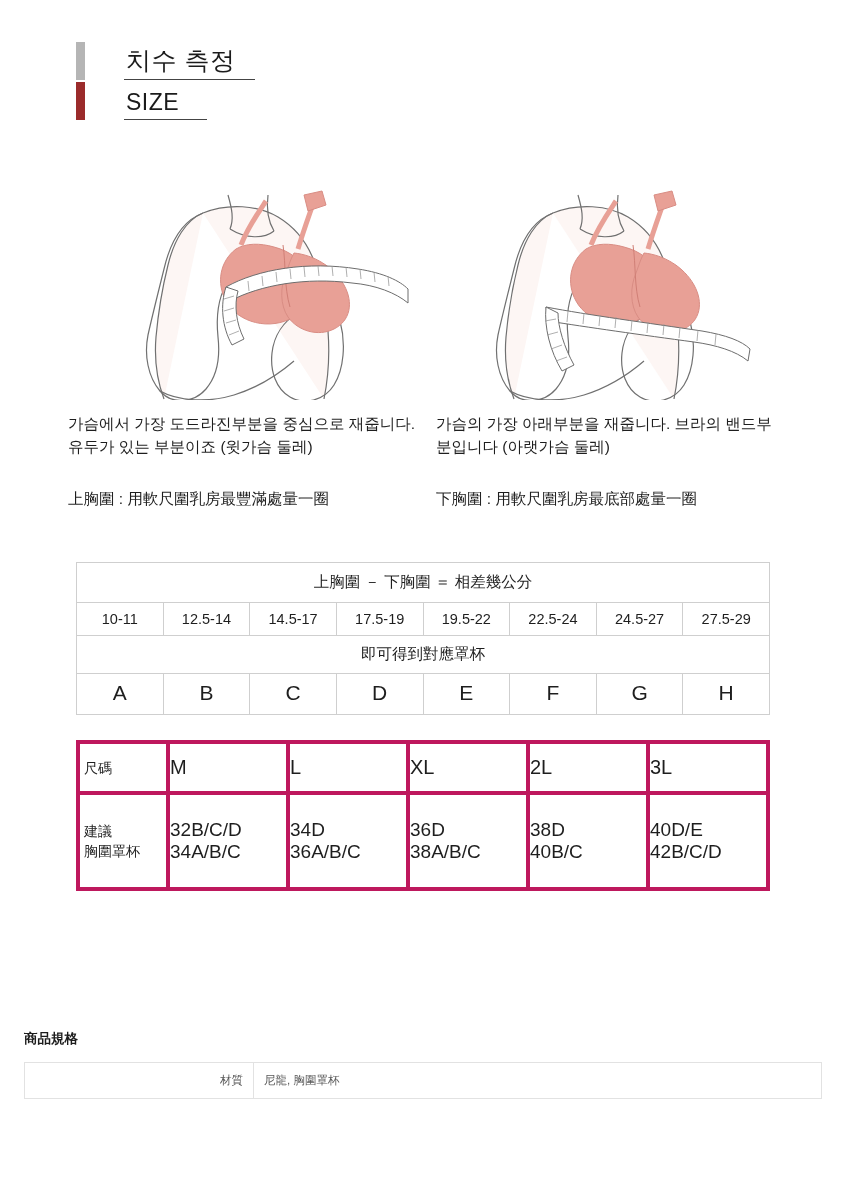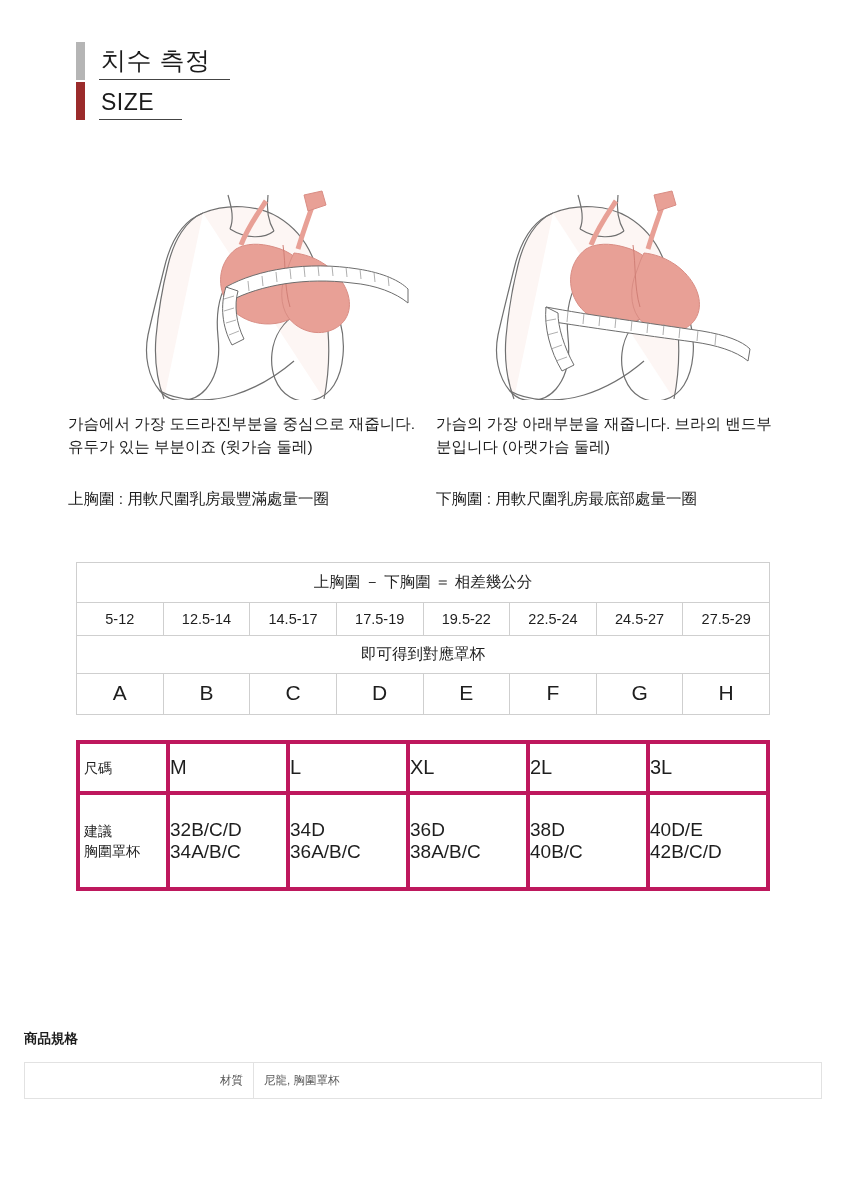--- a/index.html
+++ b/index.html
@@ -20,20 +20,21 @@
   .header {
     position: absolute;
     left: 76px;
     top: 40px;
     width: 400px;
   }
   .header-row {
     display: flex;
     align-items: flex-end;
     height: 40px;
+    gap: 25px;
   }
   .bar {
     width: 9px;
     height: 38px;
     margin-right: 14px;
   }
   .bar-gray { background: #b5b5b5; }
   .bar-red  { background: #9b2b2b; }
   .header-title {
     font-size: 25px;
@@ -327,21 +328,21 @@
     <div class="cap-cn">下胸圍 : 用軟尺圍乳房最底部處量一圈</div>
   </div>
 </div>
 
 <table class="table-cup">
   <tbody>
     <tr>
       <td class="cup-head" colspan="8">上胸圍 － 下胸圍 ＝ 相差幾公分</td>
     </tr>
     <tr>
-      <td class="cup-range">5-12</td>
+      <td class="cup-range">10-11</td>
       <td class="cup-range">12.5-14</td>
       <td class="cup-range">14.5-17</td>
       <td class="cup-range">17.5-19</td>
       <td class="cup-range">19.5-22</td>
       <td class="cup-range">22.5-24</td>
       <td class="cup-range">24.5-27</td>
       <td class="cup-range">27.5-29</td>
     </tr>
     <tr>
       <td class="cup-mid" colspan="8">即可得到對應罩杯</td>

